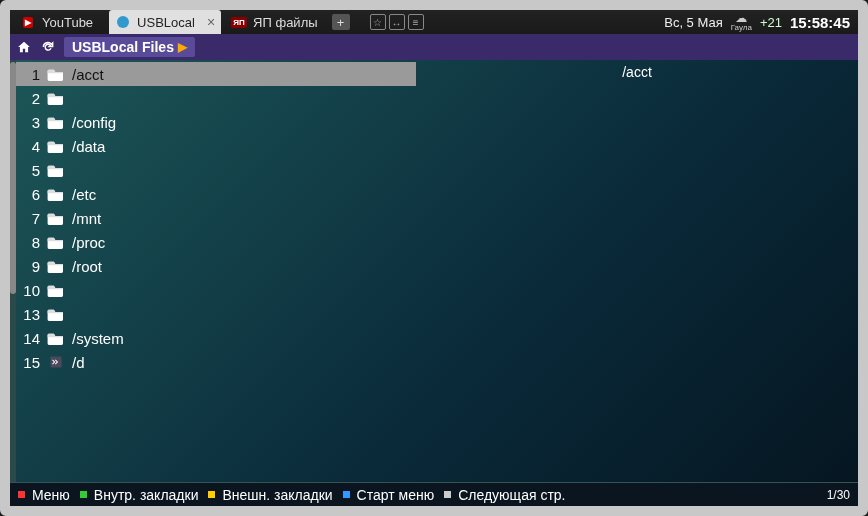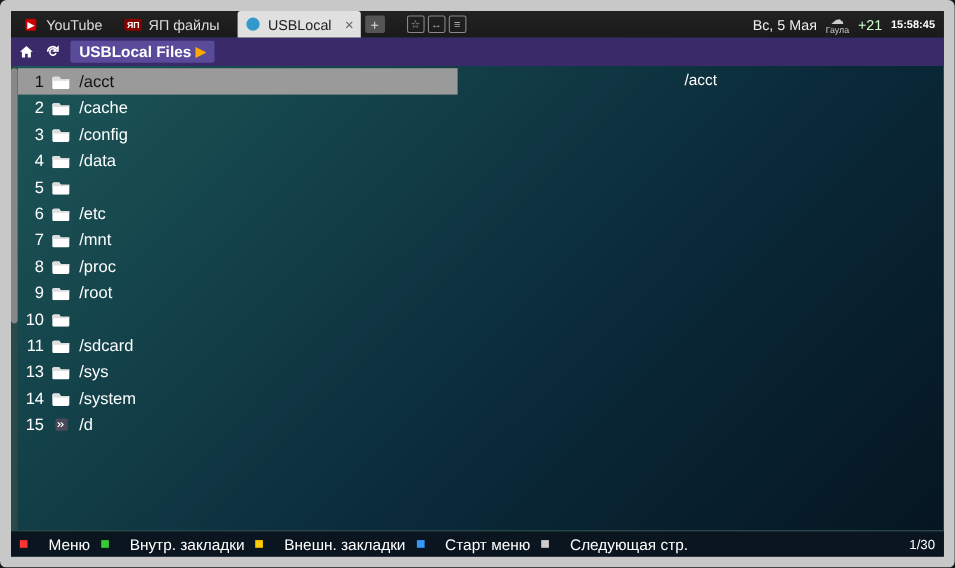--- a/index.html
+++ b/index.html
@@ -43,21 +43,21 @@
   .yt-icon { background:#cc0000; color:#fff; font-size:8px; font-weight:bold; border-radius:2px; padding:1px 2px;}
   .yp-icon { background:#880000; color:#fff; font-size:8px; font-weight:bold; border-radius:2px; padding:1px 2px;}
   .usb-icon { background:#3399cc; border-radius:50%; width:12px; height:12px;}
   .tab-close { color:#666; font-size:14px; margin-left:6px; cursor:pointer;}
   .tab-plus { width:18px; height:16px; background:#555; color:#ddd; border-radius:2px; display:flex; align-items:center; justify-content:center; font-size:13px; margin-left:4px;}
   .sys-icons { display:flex; gap:3px; margin-left:20px;}
   .sys-icon { width:16px; height:16px; border:1px solid #888; border-radius:2px; display:flex; align-items:center; justify-content:center; font-size:10px; color:#aaa;}
   .status-right { margin-left:auto; display:flex; align-items:center; gap:8px; padding-right:8px; font-size:13px; color:#eee;}
   .weather { display:flex; flex-direction:column; align-items:center; font-size:8px; line-height:1; color:#ccc;}
   .weather-icon { font-size:12px;}
-  .clock { font-weight:bold; font-size:10px; color:#fff;}
+  .clock { font-weight:bold; font-size:15px; color:#fff;}
 
   
   .navbar {
     height: 26px;
     background: #3a2a6a;
     display: flex;
     align-items: center;
     padding: 0 6px;
     gap: 8px;
     color: #fff;
@@ -132,48 +132,48 @@
     height: 24px;
     background: #0a1520;
     border-top: 1px solid #335555;
     display: flex;
     align-items: center;
     padding: 0 8px;
     font-size: 14px;
     color: #fff;
     gap: 10px;
   }
-  .legend-item { display:flex; align-items:center; gap:19px;}
+  .legend-item { display:flex; align-items:center; gap:7px;}
   .legend-dot { width:7px; height:7px; display:inline-block;}
   .page-count { margin-left:auto; font-size:12px;}
 </style>
 </head>
 <body>
 
 <div class="outer">
 
   <div class="taskbar">
     <div class="task-item">
       <span class="task-icon">
           <span class="yt-icon">▶</span>
         </span>
       <span>YouTube</span>
     </div>
+    <div class="task-item active">
+      <span class="task-icon">
+          <span class="usb-icon"></span>
+        </span>
+      <span>USBLocal</span>
+      <span class="tab-close">×</span>
+    </div>
     <div class="task-item">
       <span class="task-icon">
           <span class="yp-icon">ЯП</span>
         </span>
       <span>ЯП файлы</span>
-    </div>
-    <div class="task-item active">
-      <span class="task-icon">
-          <span class="usb-icon"></span>
-        </span>
-      <span>USBLocal</span>
-      <span class="tab-close">×</span>
     </div>
     <div class="tab-plus">+</div>
     <div class="sys-icons">
       <span class="sys-icon">☆</span>
       <span class="sys-icon">↔</span>
       <span class="sys-icon">≡</span>
     </div>
     <div class="status-right">
       <span>Вс, 5 Мая</span>
       <span class="weather">
@@ -220,21 +220,20 @@
         </div>
         <div class="row">
           <span class="num">2</span>
           <span class="ficon">
             <svg class="folder-svg" viewBox="0 0 24 20" fill="#ffffff">
               <path d="M2 4h7l2 3h11v11a2 2 0 0 1-2 2H2a2 2 0 0 1-2-2V6a2 2 0 0 1 2-2z" fill="#fff"></path>
               <path d="M0 8h24" stroke="#888" stroke-width="0"></path>
               <path d="M2 4h7l2 3h11v2H0V6a2 2 0 0 1 2-2z" fill="#ddd"></path>
             </svg>
           </span>
-          <span class="fname">/cache</span>
         </div>
         <div class="row">
           <span class="num">3</span>
           <span class="ficon">
             <svg class="folder-svg" viewBox="0 0 24 20" fill="#ffffff">
               <path d="M2 4h7l2 3h11v11a2 2 0 0 1-2 2H2a2 2 0 0 1-2-2V6a2 2 0 0 1 2-2z" fill="#fff"></path>
               <path d="M0 8h24" stroke="#888" stroke-width="0"></path>
               <path d="M2 4h7l2 3h11v2H0V6a2 2 0 0 1 2-2z" fill="#ddd"></path>
             </svg>
           </span>
@@ -309,40 +308,28 @@
           <span class="num">10</span>
           <span class="ficon">
             <svg class="folder-svg" viewBox="0 0 24 20" fill="#ffffff">
               <path d="M2 4h7l2 3h11v11a2 2 0 0 1-2 2H2a2 2 0 0 1-2-2V6a2 2 0 0 1 2-2z" fill="#fff"></path>
               <path d="M0 8h24" stroke="#888" stroke-width="0"></path>
               <path d="M2 4h7l2 3h11v2H0V6a2 2 0 0 1 2-2z" fill="#ddd"></path>
             </svg>
           </span>
         </div>
         <div class="row">
-          <span class="num">11</span>
-          <span class="ficon">
-            <svg class="folder-svg" viewBox="0 0 24 20" fill="#ffffff">
-              <path d="M2 4h7l2 3h11v11a2 2 0 0 1-2 2H2a2 2 0 0 1-2-2V6a2 2 0 0 1 2-2z" fill="#fff"></path>
-              <path d="M0 8h24" stroke="#888" stroke-width="0"></path>
-              <path d="M2 4h7l2 3h11v2H0V6a2 2 0 0 1 2-2z" fill="#ddd"></path>
-            </svg>
-          </span>
-          <span class="fname">/sdcard</span>
-        </div>
-        <div class="row">
           <span class="num">13</span>
           <span class="ficon">
             <svg class="folder-svg" viewBox="0 0 24 20" fill="#ffffff">
               <path d="M2 4h7l2 3h11v11a2 2 0 0 1-2 2H2a2 2 0 0 1-2-2V6a2 2 0 0 1 2-2z" fill="#fff"></path>
               <path d="M0 8h24" stroke="#888" stroke-width="0"></path>
               <path d="M2 4h7l2 3h11v2H0V6a2 2 0 0 1 2-2z" fill="#ddd"></path>
             </svg>
           </span>
-          <span class="fname">/sys</span>
         </div>
         <div class="row">
           <span class="num">14</span>
           <span class="ficon">
             <svg class="folder-svg" viewBox="0 0 24 20" fill="#ffffff">
               <path d="M2 4h7l2 3h11v11a2 2 0 0 1-2 2H2a2 2 0 0 1-2-2V6a2 2 0 0 1 2-2z" fill="#fff"></path>
               <path d="M0 8h24" stroke="#888" stroke-width="0"></path>
               <path d="M2 4h7l2 3h11v2H0V6a2 2 0 0 1 2-2z" fill="#ddd"></path>
             </svg>
           </span>

